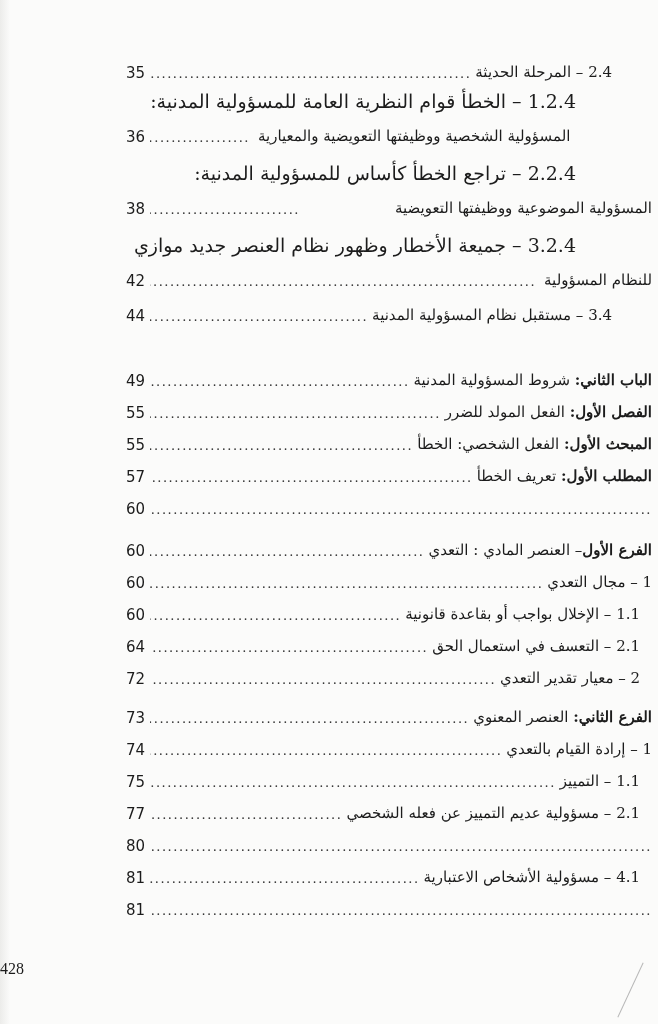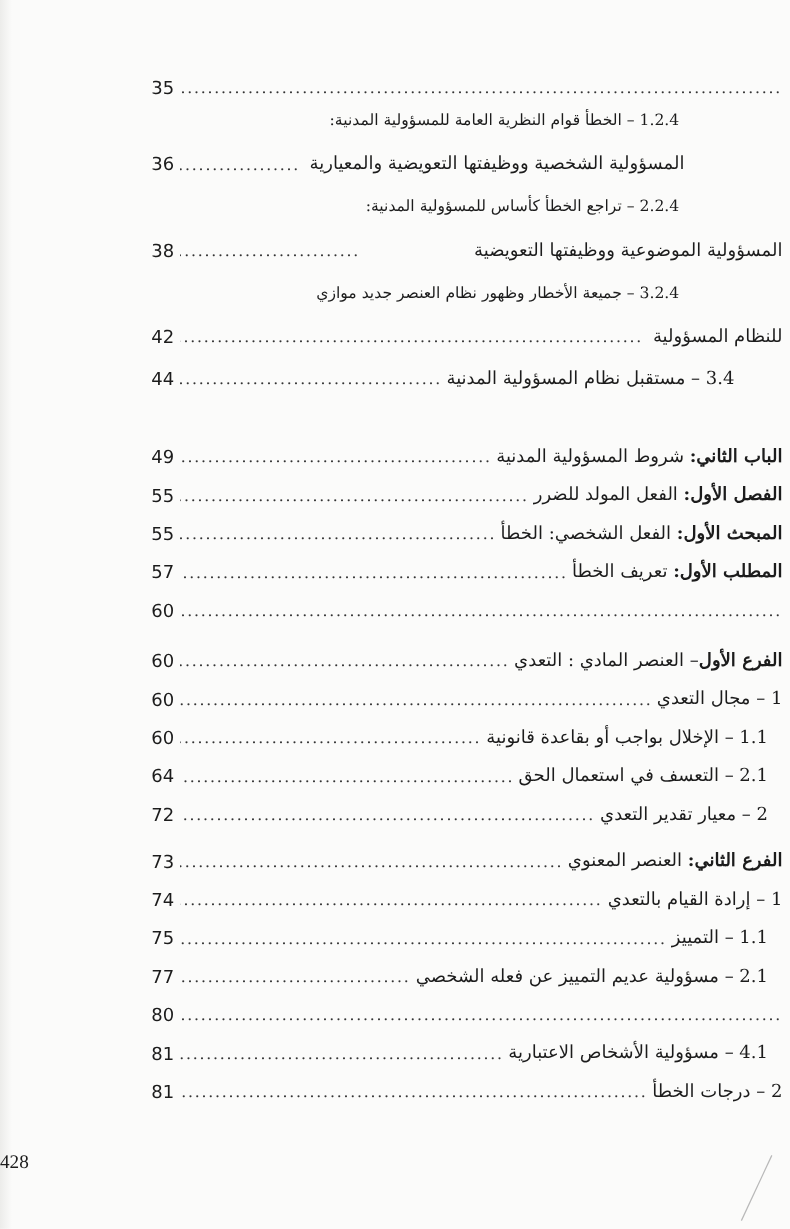--- a/index.html
+++ b/index.html
@@ -31,42 +31,43 @@
     font-size: 13px; letter-spacing: 1.5px; line-height: 20px;
     text-align: right; direction: rtl; color: #333;
   }
   .label {
     flex: none; direction: rtl; unicode-bidi: isolate;
     font-size: 15px; line-height: 24px; white-space: nowrap;
     padding-left: 4px;
   }
   .label b { font-weight: bold; }
   .cont {
-    position: absolute; left: 80px; width: 526px; height: 26px;
-    direction: rtl; font-size: 13px; line-height: 26px; white-space: nowrap;
+    position: absolute; left: 90px; width: 526px; height: 26px;
+    direction: rtl; font-size: 19px; line-height: 26px; white-space: nowrap;
   }
   .folio {
     position: absolute; left: 0; width: 594px; top: 960px;
     text-align: left; font-family: "Liberation Serif", serif; font-size: 16px;
   }
   .corner-line {
     position: absolute; left: 630px; top: 960px; width: 1px; height: 60px;
     background: #b8b8b8; transform: rotate(25deg);
   }
 </style>
 </head>
 <body>
 
 <div class="left-edge"></div>
 
 <div class="toc">
 
   <div class="row" style="top:58px">
     <span class="page">35</span>
     <span class="leader">................................................................................................</span>
+    <span class="label" style="padding-right:40px">2.4 – المرحلة الحديثة</span>
   </div>
 
   <div class="cont" style="top:88px; padding-right:40px; width:486px">1.2.4 – الخطأ قوام النظرية العامة للمسؤولية المدنية:</div>
   <div class="row" style="top:122px">
     <span class="page">36</span>
     <span class="leader" style="flex:none;width:100px">................................................................................................</span>
     <span class="label" style="flex:1;text-align:left;padding-left:8px">المسؤولية الشخصية ووظيفتها التعويضية والمعيارية</span>
   </div>
 
   <div class="cont" style="top:160px; padding-right:40px; width:486px">2.2.4 – تراجع الخطأ كأساس للمسؤولية المدنية:</div>
@@ -179,19 +180,18 @@
 
   <div class="row" style="top:863px">
     <span class="page">81</span>
     <span class="leader">................................................................................................</span>
     <span class="label" style="padding-right:12px">4.1 – مسؤولية الأشخاص الاعتبارية</span>
   </div>
 
   <div class="row" style="top:895px">
     <span class="page">81</span>
     <span class="leader">................................................................................................</span>
-    <span class="label">2 – درجات الخطأ</span>
   </div>
 
 </div>
 
 <div class="folio">428</div>
 <div class="corner-line"></div>
 
 </body></html>

